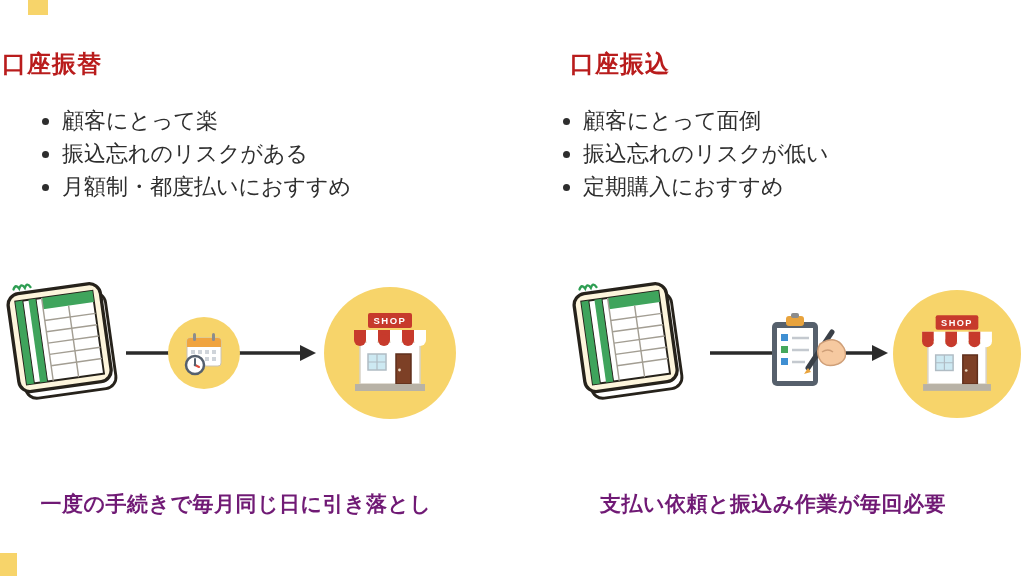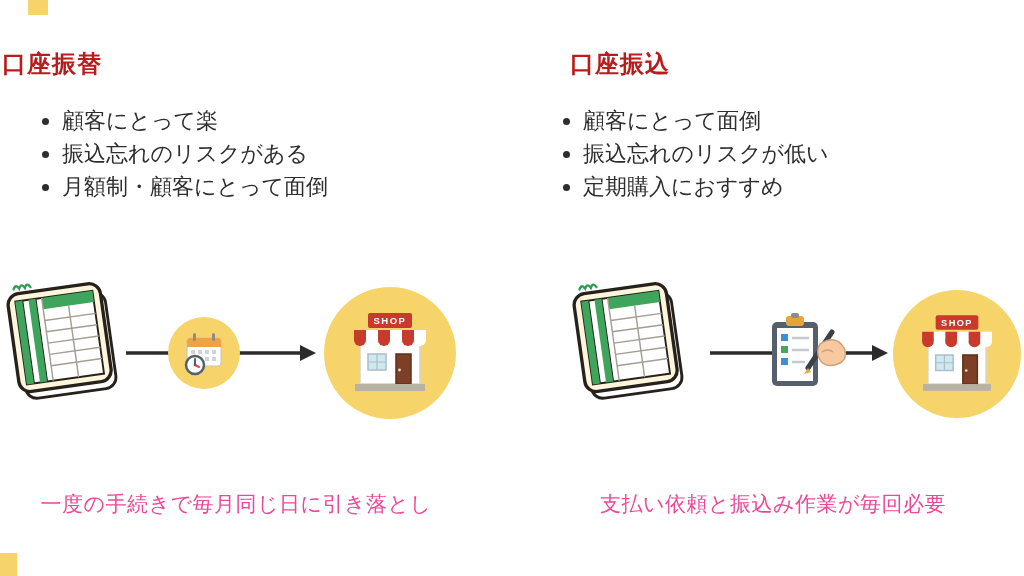--- a/index.html
+++ b/index.html
@@ -23,37 +23,37 @@
   .abs { position:absolute; }
   .passbook-left { left:6px; top:274px; }
   .passbook-right { left:572px; top:274px; }
   .arrow-left { left:126px; top:342px; }
   .arrow-right { left:710px; top:342px; }
   .calendar-badge { left:168px; top:317px; }
   .clipboard-badge { left:758px; top:310px; }
   .shop-left { left:324px; top:287px; }
   .shop-right { left:893px; top:290px; }
 
-  .caption { position:absolute; top:490px; margin:0; font-size:21px; font-weight:400; color:#ec4899; text-align:center; letter-spacing:0.5px; }
+  .caption { position:absolute; top:490px; margin:0; font-size:21px; font-weight:700; color:#701a75; text-align:center; letter-spacing:0.5px; }
   .caption-left { left:0; width:472px; }
   .caption-right { left:541px; width:464px; }
 </style>
 </head>
 <body>
 
 <div class="canvas">
 
   <div class="corner corner-top"></div>
   <div class="corner corner-bottom"></div>
 
   <h2 class="title title-left">口座振替</h2>
   <ul class="bullets bullets-left">
     <li>顧客にとって楽</li>
     <li>振込忘れのリスクがある</li>
-    <li>月額制・顧客にとって面倒</li>
+    <li>月額制・都度払いにおすすめ</li>
   </ul>
 
   <svg class="abs passbook-left" width="114" height="134" viewBox="0 0 120 140">
     <g transform="rotate(-8 60 70)">
       <path d="M16 9 q3 -6 6 0 q3 -6 6 0 q3 -6 6 0" stroke="#2f9e53" stroke-width="2.5" fill="none" stroke-linecap="round"></path>
       <rect x="14" y="24" width="96" height="102" rx="12" fill="#ffffff" stroke="#26221b" stroke-width="3"></rect>
       <rect x="8" y="14" width="98" height="104" rx="12" fill="#fdf5dc" stroke="#26221b" stroke-width="3.5"></rect>
       <rect x="16" y="22" width="82" height="88" fill="#ffffff" stroke="#26221b" stroke-width="2"></rect>
       <rect x="16" y="22" width="8" height="88" fill="#3fa45c"></rect>
       <rect x="30" y="22" width="8" height="88" fill="#3fa45c"></rect>

